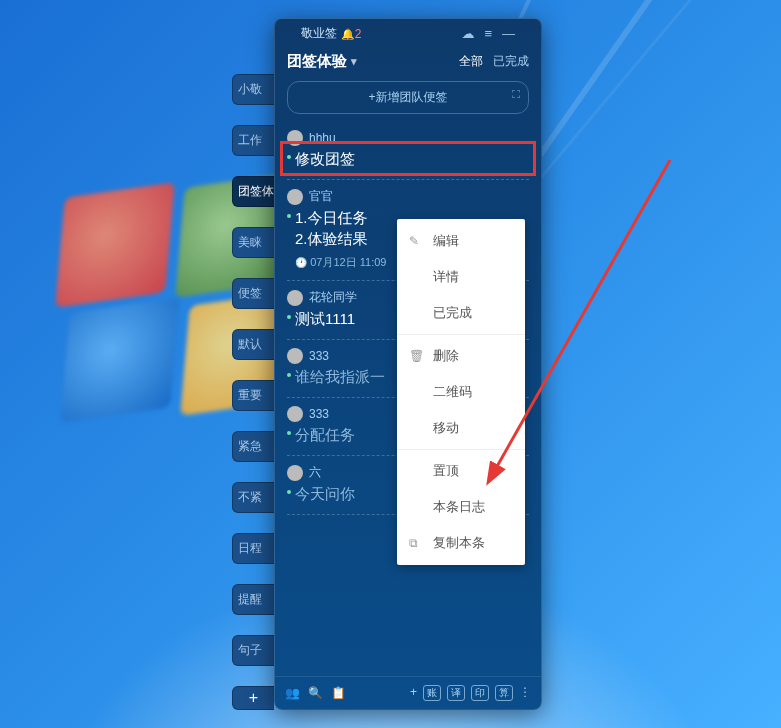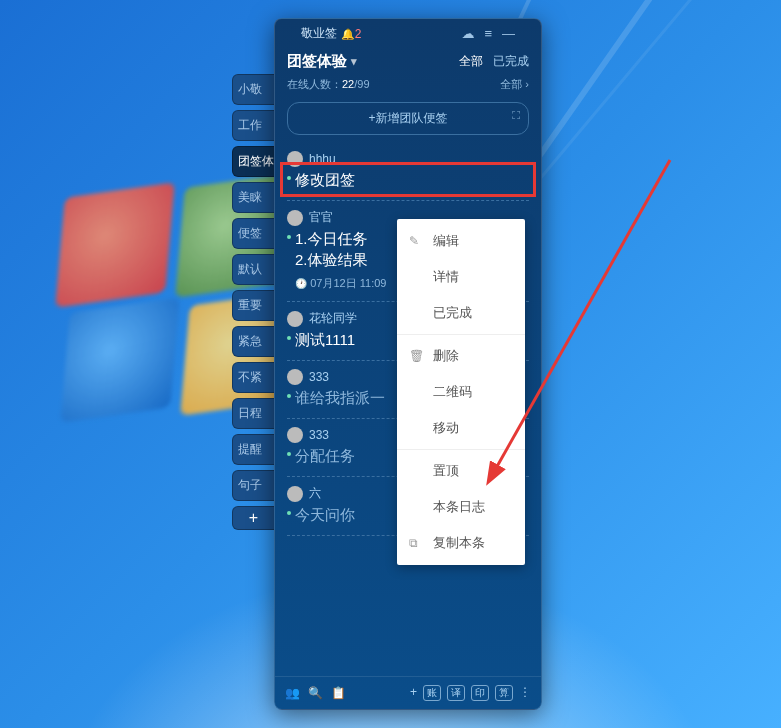--- a/index.html
+++ b/index.html
@@ -14,21 +14,21 @@
 .logo-blue { background: radial-gradient(circle at 40% 40%, #64b5f6, #1565c0); left: 5px; top: 125px; transform: skew(-5deg, -8deg); }
 .logo-yellow { background: radial-gradient(circle at 40% 40%, #ffe082, #f9a825); left: 125px; top: 118px; transform: skew(-5deg, -8deg); }
 .ray { position: absolute; background: rgba(255,255,255,0.15); transform-origin: top left; }
 .ray1 { left: 550px; top: -50px; width: 4px; height: 500px; transform: rotate(25deg); }
 .ray2 { left: 680px; top: -50px; width: 6px; height: 600px; transform: rotate(35deg); }
 .ray3 { left: 730px; top: -50px; width: 3px; height: 700px; transform: rotate(40deg); opacity:.5;}
 .bottom-glow { position: absolute; bottom: -100px; left: 0; right: 0; height: 300px; background: radial-gradient(ellipse at 50% 100%, rgba(255,255,255,0.6) 0%, transparent 60%); }
 
 
 .side-tabs { position: absolute; left: 232px; top: 74px; z-index: 2; display: flex; flex-direction: column; gap: 0; }
-.side-tab { background: #1a4f8a; color: #a8c8e8; font-size: 12px; padding: 6px 5px; border-radius: 6px 0 0 6px; margin-bottom: 5px; border: 1px solid rgba(0,0,0,0.3); border-right: none; cursor: pointer; white-space: nowrap; max-width: 42px; overflow: hidden; }
+.side-tab { background: #1a4f8a; color: #a8c8e8; font-size: 12px; padding: 6px 5px; border-radius: 6px 0 0 6px; margin-bottom: 20px; border: 1px solid rgba(0,0,0,0.3); border-right: none; cursor: pointer; white-space: nowrap; max-width: 42px; overflow: hidden; }
 .side-tab.active { background: #0b2f55; color: #fff; }
 .side-tab.add { background: #1a4f8a; color: #fff; font-size: 16px; text-align: center; padding: 2px 5px; }
 
 
 .panel { position: absolute; left: 274px; top: 18px; width: 268px; height: 692px; background: linear-gradient(180deg, #0d3a6b 0%, #0a4d8a 100%); border-radius: 8px; z-index: 3; box-shadow: 0 5px 25px rgba(0,0,0,0.5); color: #fff; display: flex; flex-direction: column; border: 1px solid rgba(255,255,255,0.15); }
 .title-bar { display: flex; align-items: center; padding: 6px 26px; font-size: 12px; color: #c8e0f5; }
 .title-bar .spacer { flex: 1; }
 .title-bar .badge { color: #ff7b7b; margin: 0 4px; position: relative; }
 .title-bar .badge::before { content: "🔔"; font-size: 11px; }
 .title-bar .ico { margin-left: 10px; color: #9fc4e5; cursor: pointer; font-size: 13px; }
@@ -116,26 +116,20 @@
 
   <div class="sub-header">
     <div class="line1">
       <span>团签体验</span>
       <span style="margin-left:4px;font-size:11px;opacity:.7">▾</span>
       <div class="filters">
         <span class="active">全部</span>
         <span>已完成</span>
       </div>
     </div>
-    <div class="line2">
-      <span>
-        <span>在线人数：</span><span style="color:#fff">22</span><span>/99</span>
-      </span>
-      <span class="right">全部 ›</span>
-    </div>
   </div>
 
   <div class="add-note">
     <span>+新增团队便签</span>
     <span class="expand">⛶</span>
   </div>
 
   <div class="note-list" id="note-list">
       <div class="user-row">
         <span class="avatar"></span>

